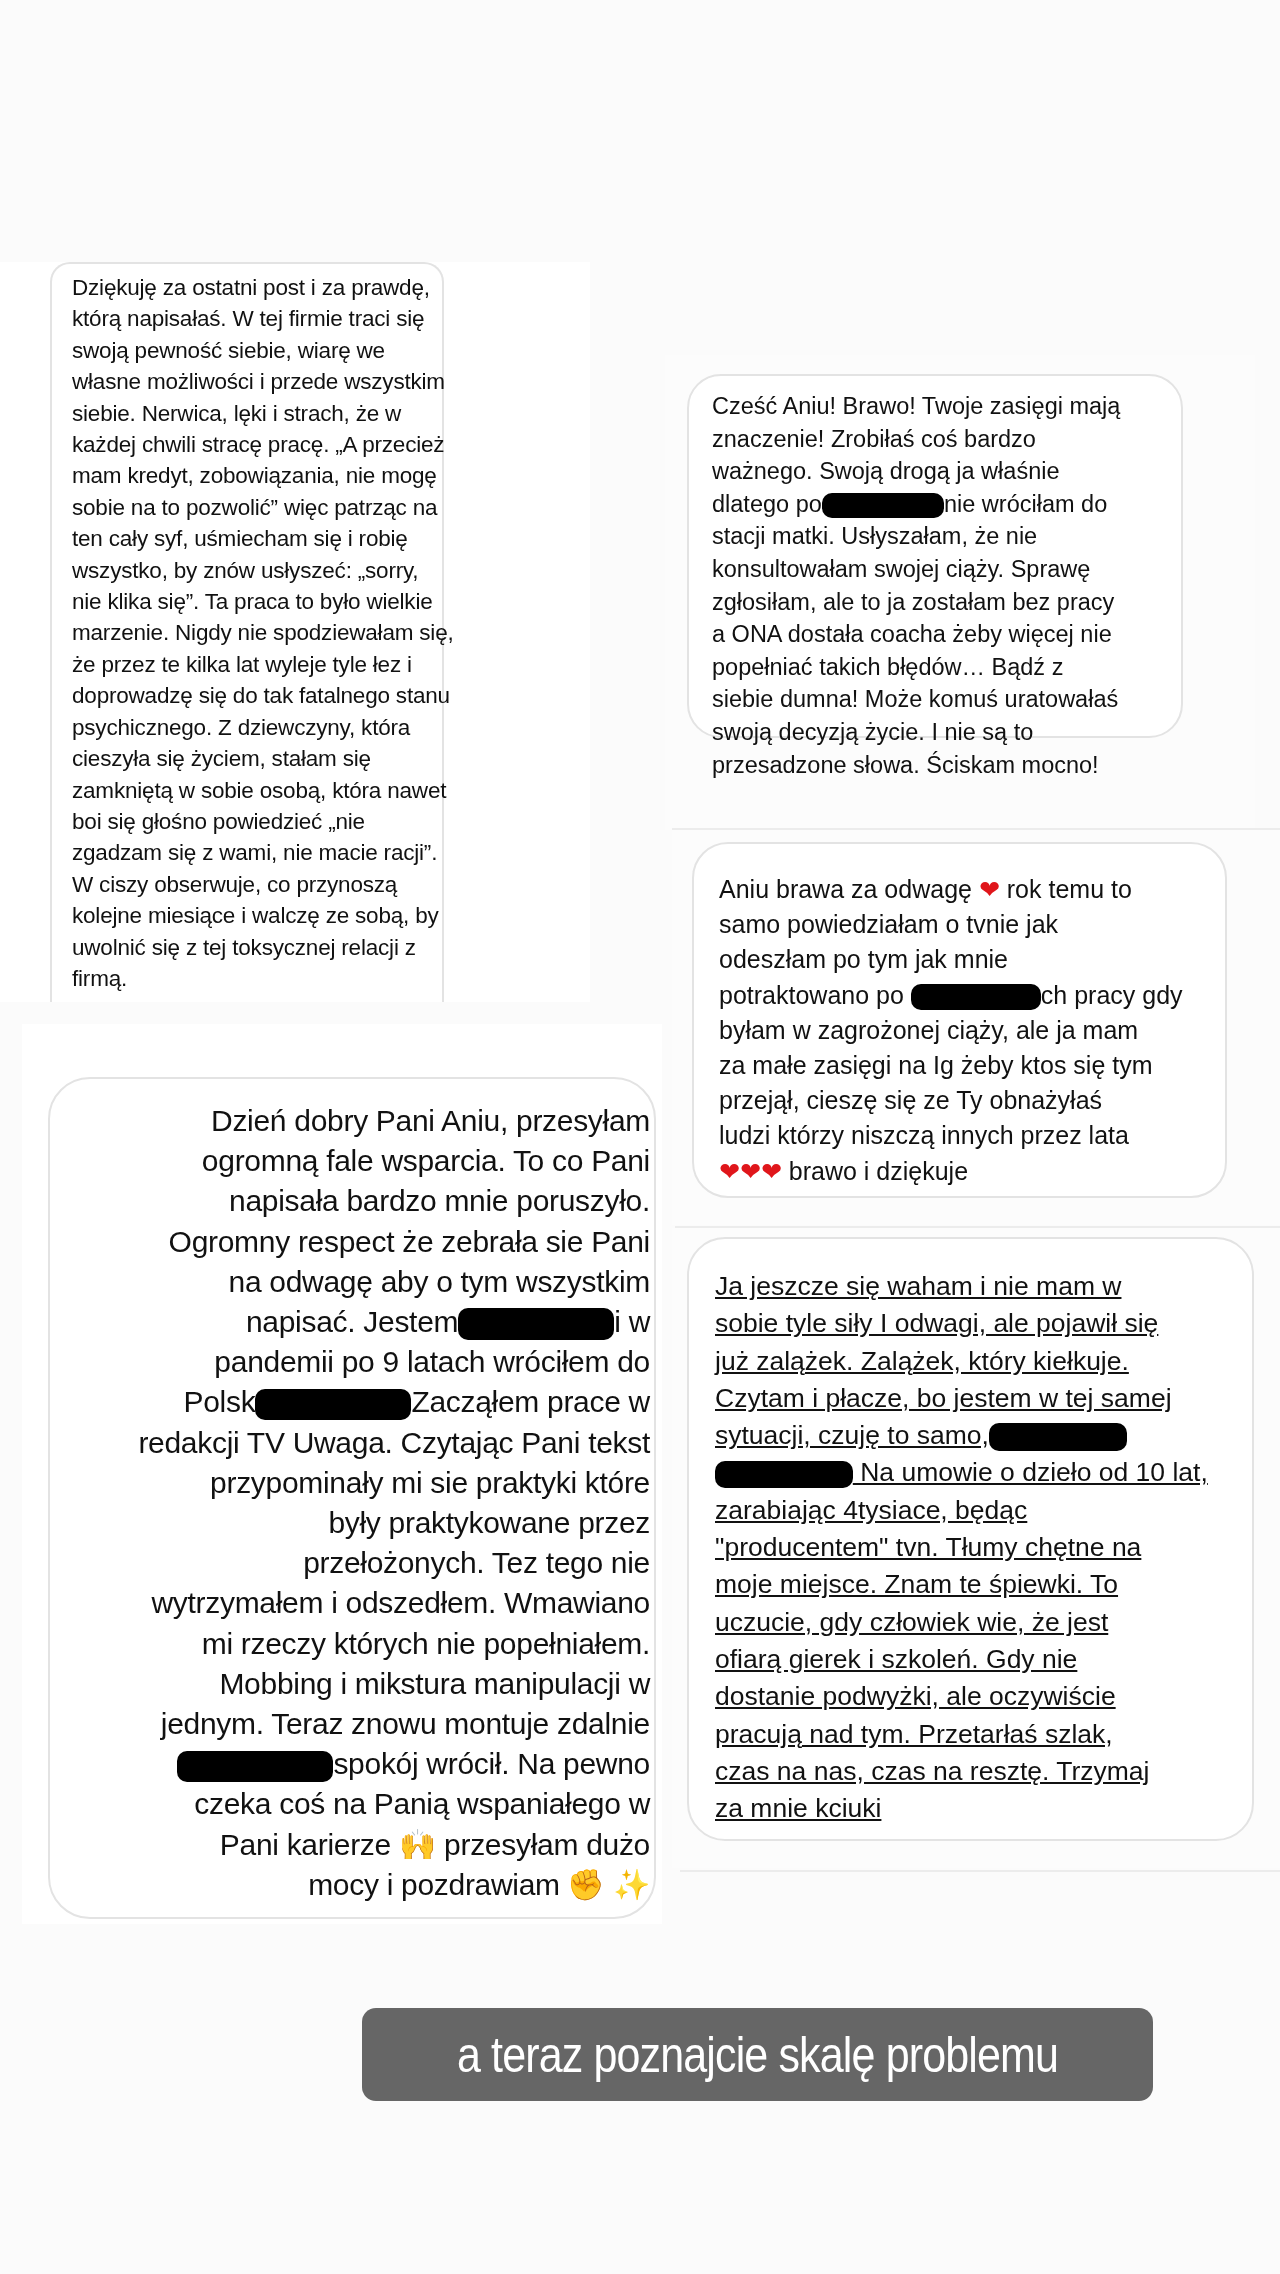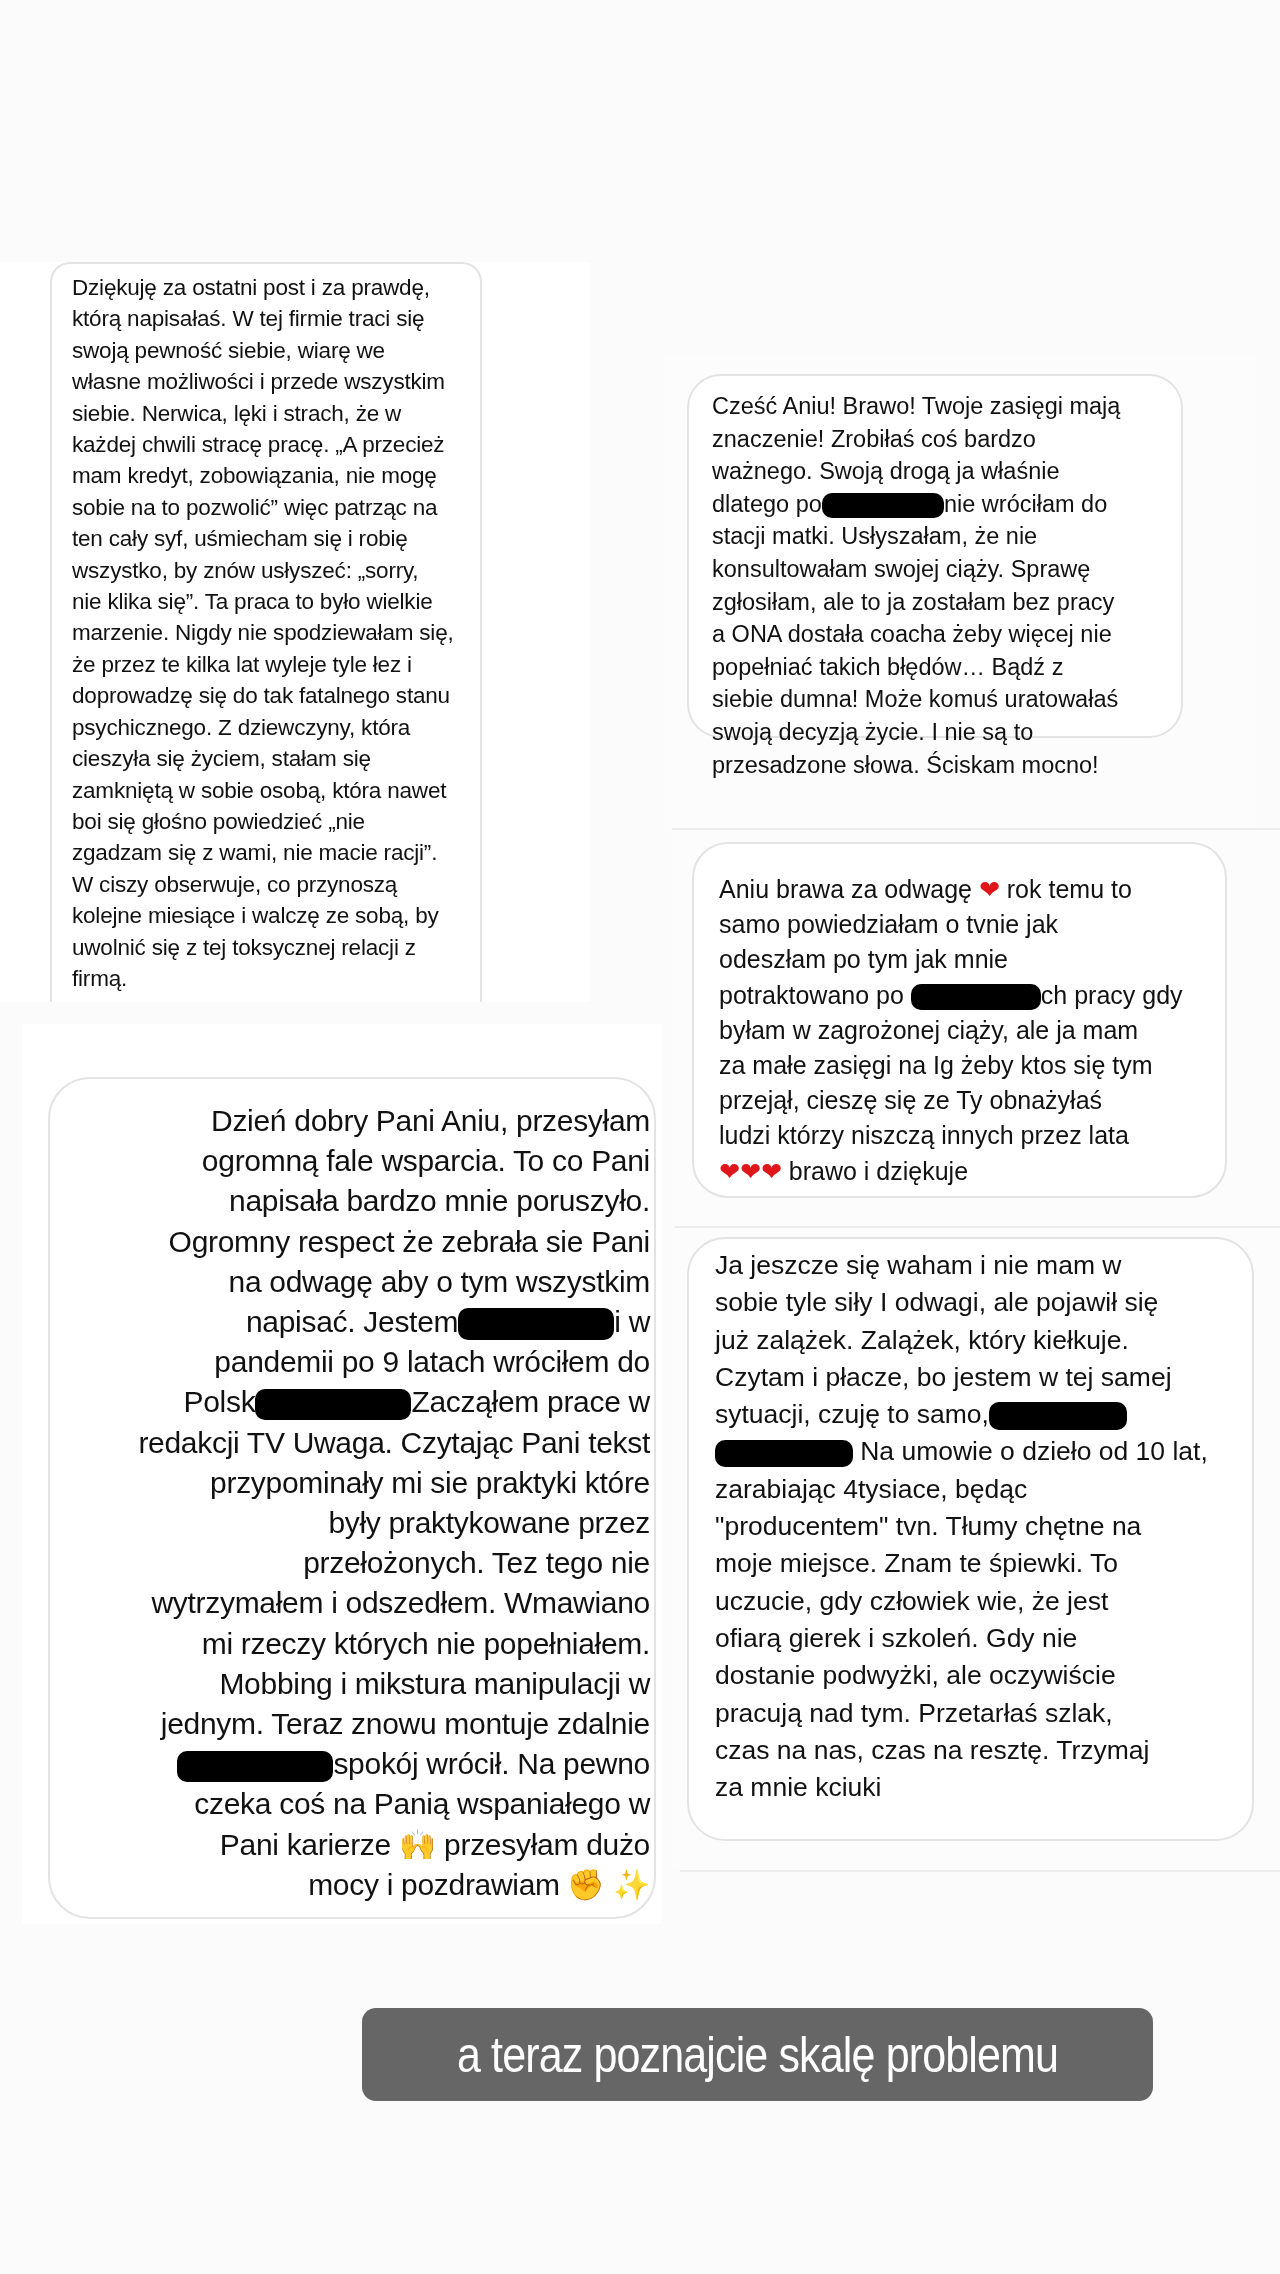--- a/index.html
+++ b/index.html
@@ -17,21 +17,21 @@
   }
   .bubble .txt { white-space: pre-wrap; margin: 0; }
   .redact {
     display: inline-block; background: #000; border-radius: 10px;
     vertical-align: middle; height: 1.05em;
   }
   .sep { position: absolute; height: 2px; background: #ececec; }
   .emoji { font-family: "DejaVu Sans", sans-serif; }
 
   
-  #b1 { left: 50px; top: 262px; width: 432px; height: 740px;
+  #b1 { left: 50px; top: 262px; width: 394px; height: 740px;
         border-top-left-radius: 20px; border-top-right-radius: 20px;
         border-bottom: none; border-bottom-left-radius: 0; border-bottom-right-radius: 0; padding-left: 46px; }
   #b1 .txt { position: absolute; left: 20px; top: 8px; width: 440px;
         font-size: 22.5px; line-height: 31.4px; letter-spacing: -0.2px; }
 
   #ts { position: absolute; left: 322px; top: 1012px; width: 60px; height: 18px;
         overflow: hidden; color: #8a8a8a; font-size: 22px; line-height: 22px; }
   #ts span { position: relative; top: -8px; }
 
   
@@ -44,22 +44,22 @@
   #b3 .txt { position: absolute; left: 23px; top: 14px; width: 470px;
         font-size: 23.5px; line-height: 32.6px; }
 
   
   #b4 { left: 692px; top: 842px; width: 535px; height: 356px; border-radius: 36px; }
   #b4 .txt { position: absolute; left: 25px; top: 28px; width: 500px;
         font-size: 25px; line-height: 35.2px; }
 
   
   #b5 { left: 687px; top: 1237px; width: 567px; height: 604px; border-radius: 38px; }
-  #b5 .txt { position: absolute; left: 26px; top: 8px; width: 535px;
-        font-size: 26.5px; line-height: 37.3px; }
+  #b5 .txt { position: absolute; left: 26px; top: 29px; width: 535px;
+        font-size: 26.5px; line-height: 37.3px; text-decoration: underline; }
 
   #caption {
     position: absolute; left: 362px; top: 2008px; width: 791px; height: 93px;
     background: #666666; border-radius: 14px; color: #fff;
     display: flex; align-items: center; justify-content: center;
     font-size: 50px; letter-spacing: -1px; transform-origin: center;
   }
   #caption span { display: inline-block; transform: scaleX(0.86); white-space: nowrap; }
 </style>
 </head>

